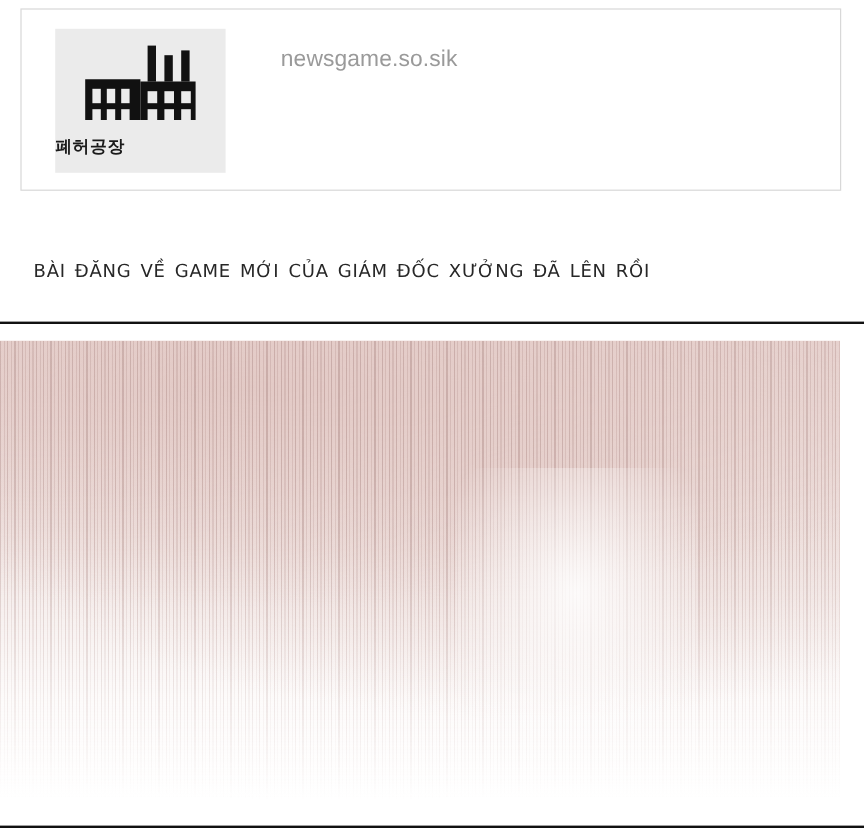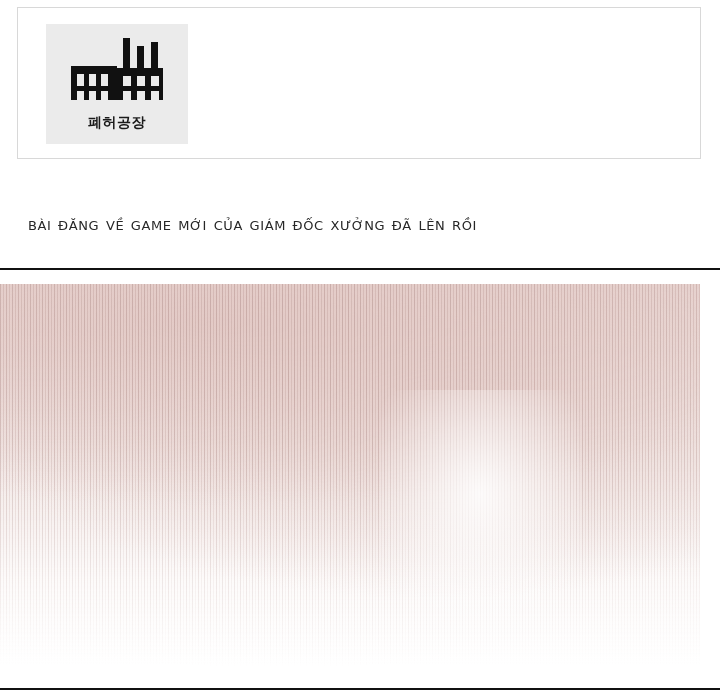--- a/index.html
+++ b/index.html
@@ -44,21 +44,20 @@
     left: 50%;
     top: 12px;
     transform: translateX(-50%);
   }
 
   .thumb-caption {
     position: absolute;
     left: 0;
     right: 0;
     bottom: 12px;
-    text-align: center;
     font-size: 14px;
     font-weight: bold;
     letter-spacing: 0.5px;
     color: #1a1a1a;
     font-family: "DejaVu Sans", sans-serif;
   }
 
   .preview-text {
     margin: 22px 20px 0 46px;
     flex: 1;
@@ -81,21 +80,21 @@
     color: #9a9a9a;
     font-family: "Liberation Sans", sans-serif;
     letter-spacing: 0.1px;
   }
 
   
   .caption-line {
     position: absolute;
     left: 28px;
     top: 212px;
-    font-size: 19px;
+    font-size: 22px;
     color: #272727;
     letter-spacing: 0.6px;
     font-variant: small-caps;
     text-transform: lowercase;
     font-family: "DejaVu Sans", sans-serif;
   }
 
   
   .panel-divider {
     position: absolute;
@@ -207,20 +206,21 @@
           <rect x="58" y="55" width="8" height="9"></rect>
           <rect x="72" y="55" width="8" height="9"></rect>
           <rect x="86" y="55" width="8" height="9"></rect>
         </g>
       </svg>
     </span>
     <div class="thumb-caption">폐허공장</div>
   </div>
 
   <div class="preview-text">
+    <div class="preview-url">newsgame.so.sik</div>
   </div>
 </div>
 
 <div class="caption-line">Bài đăng về game mới của giám đốc xưởng đã lên rồi</div>
 
 <div class="panel-divider"></div>
 <div class="art-panel">
   <div class="art-wash"></div>
   <div class="art-strokes"></div>
   <div class="art-strokes fine"></div>

